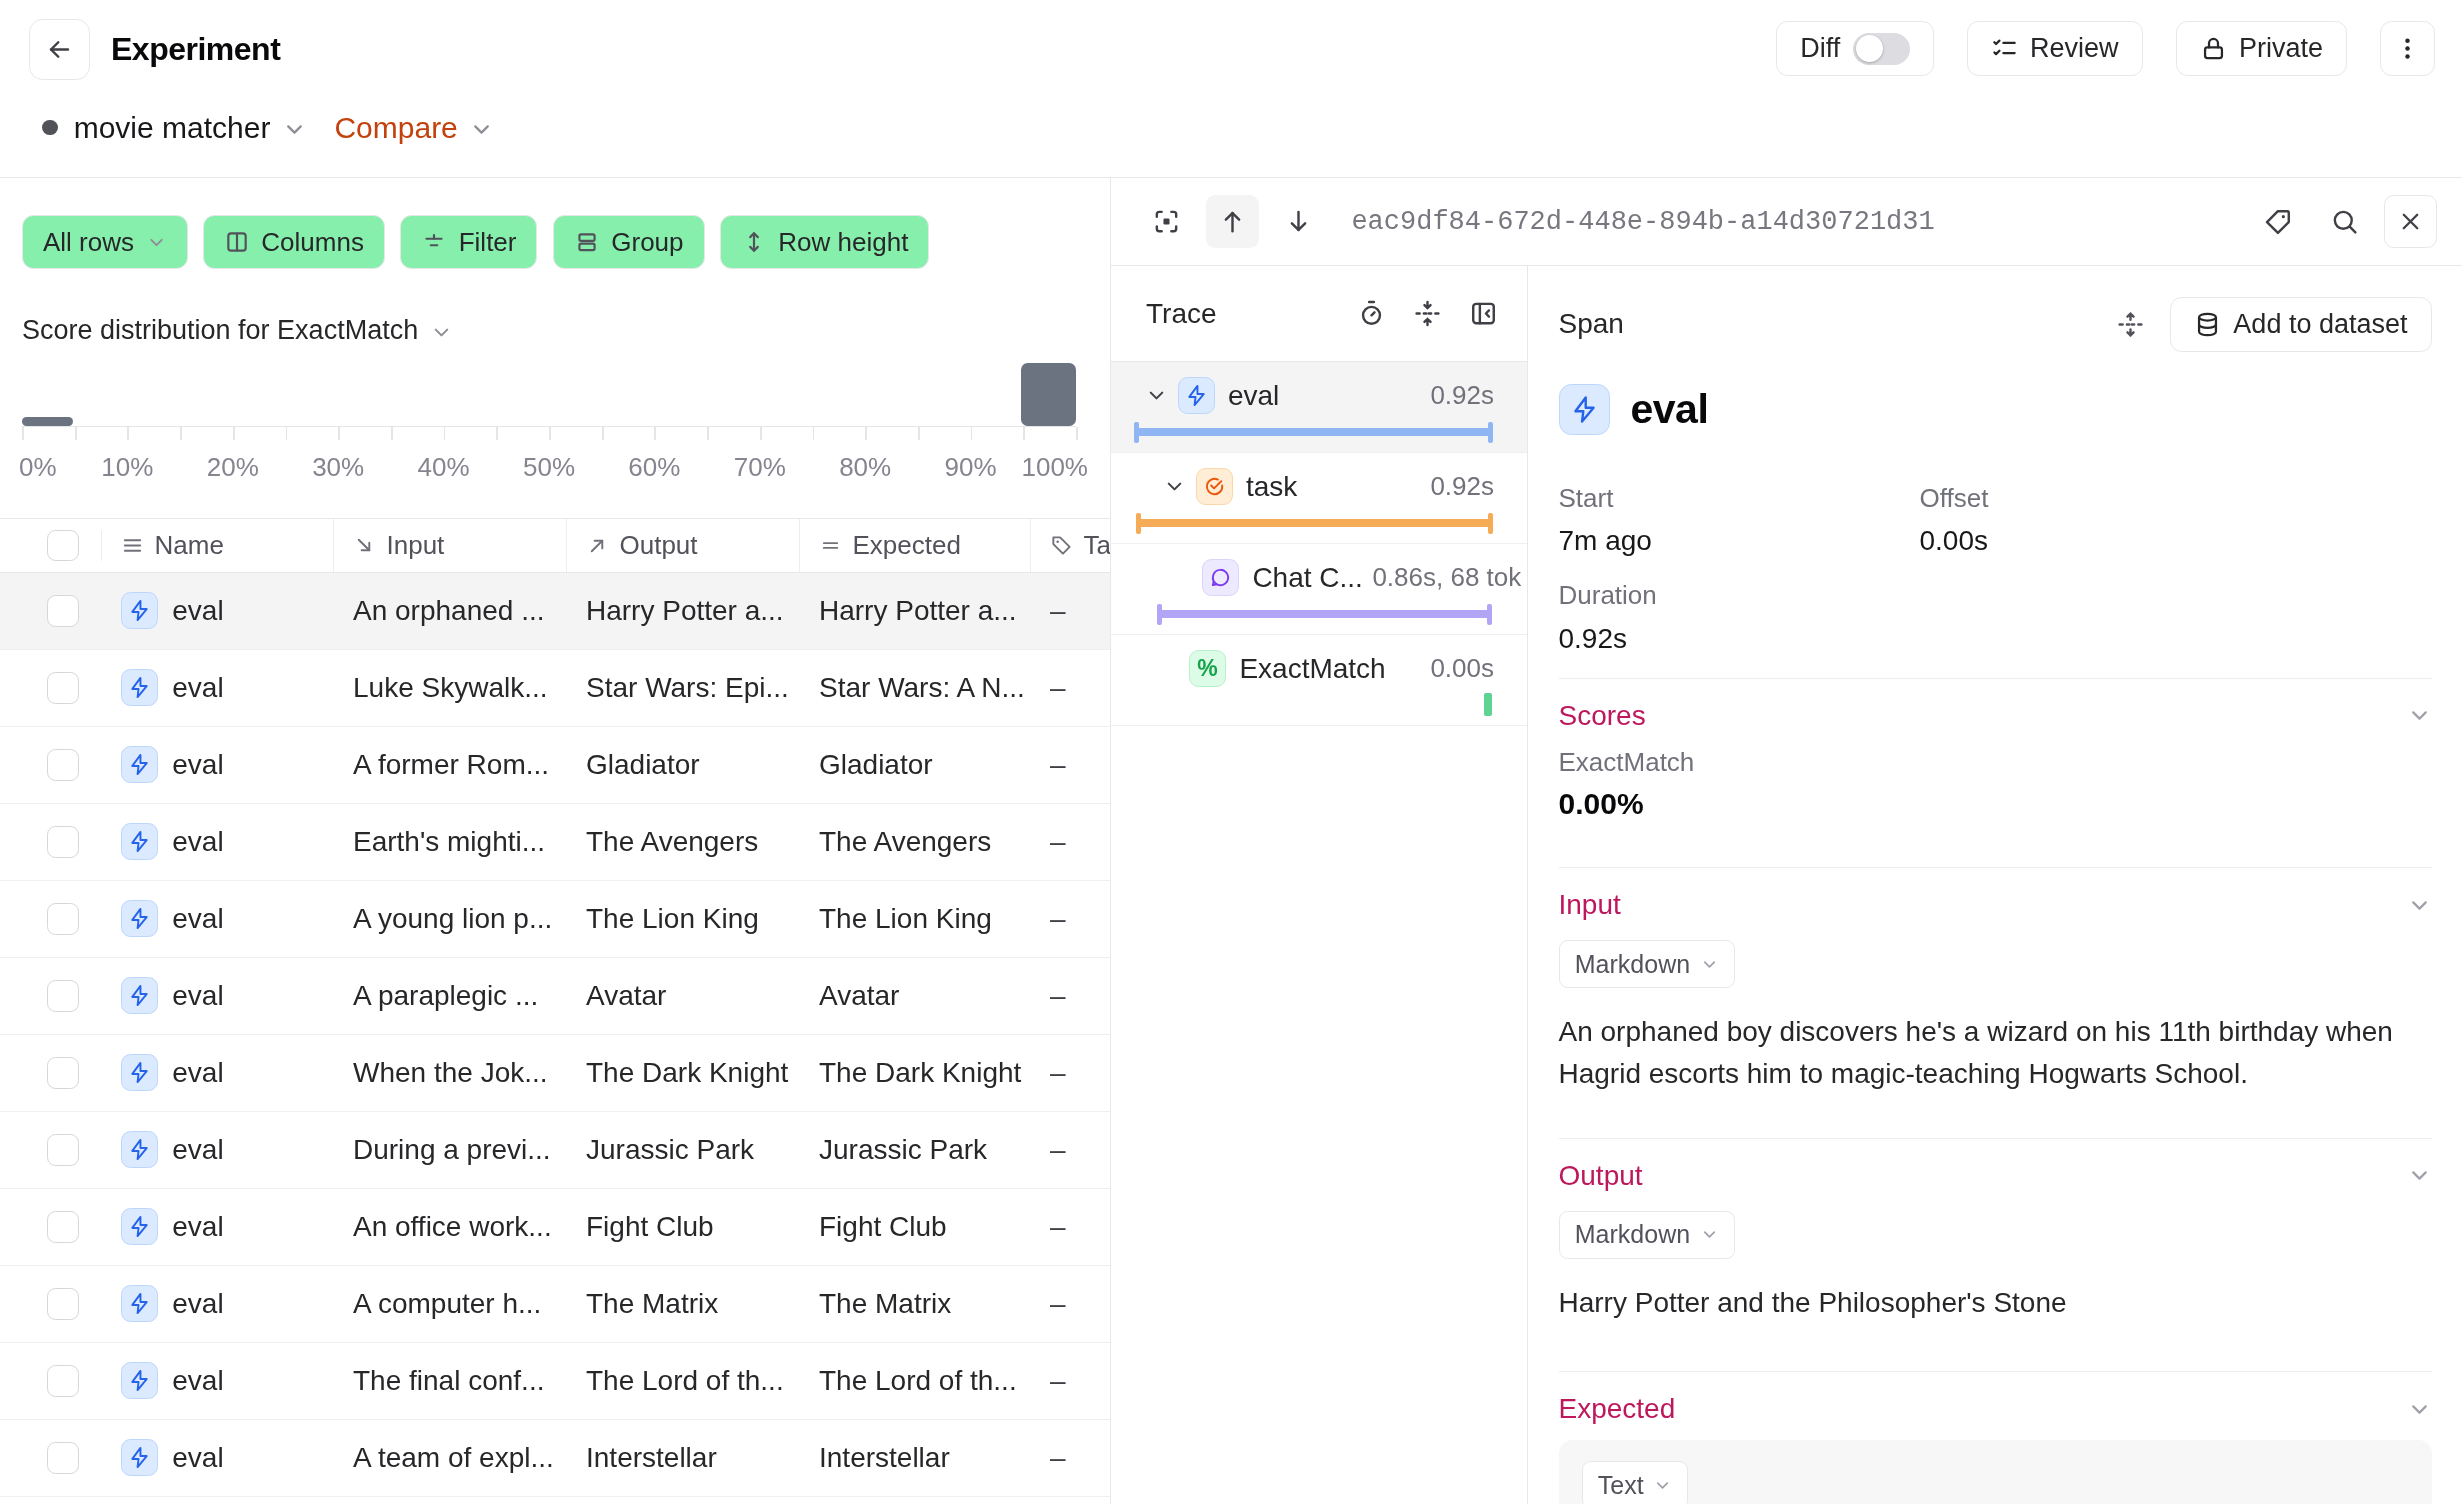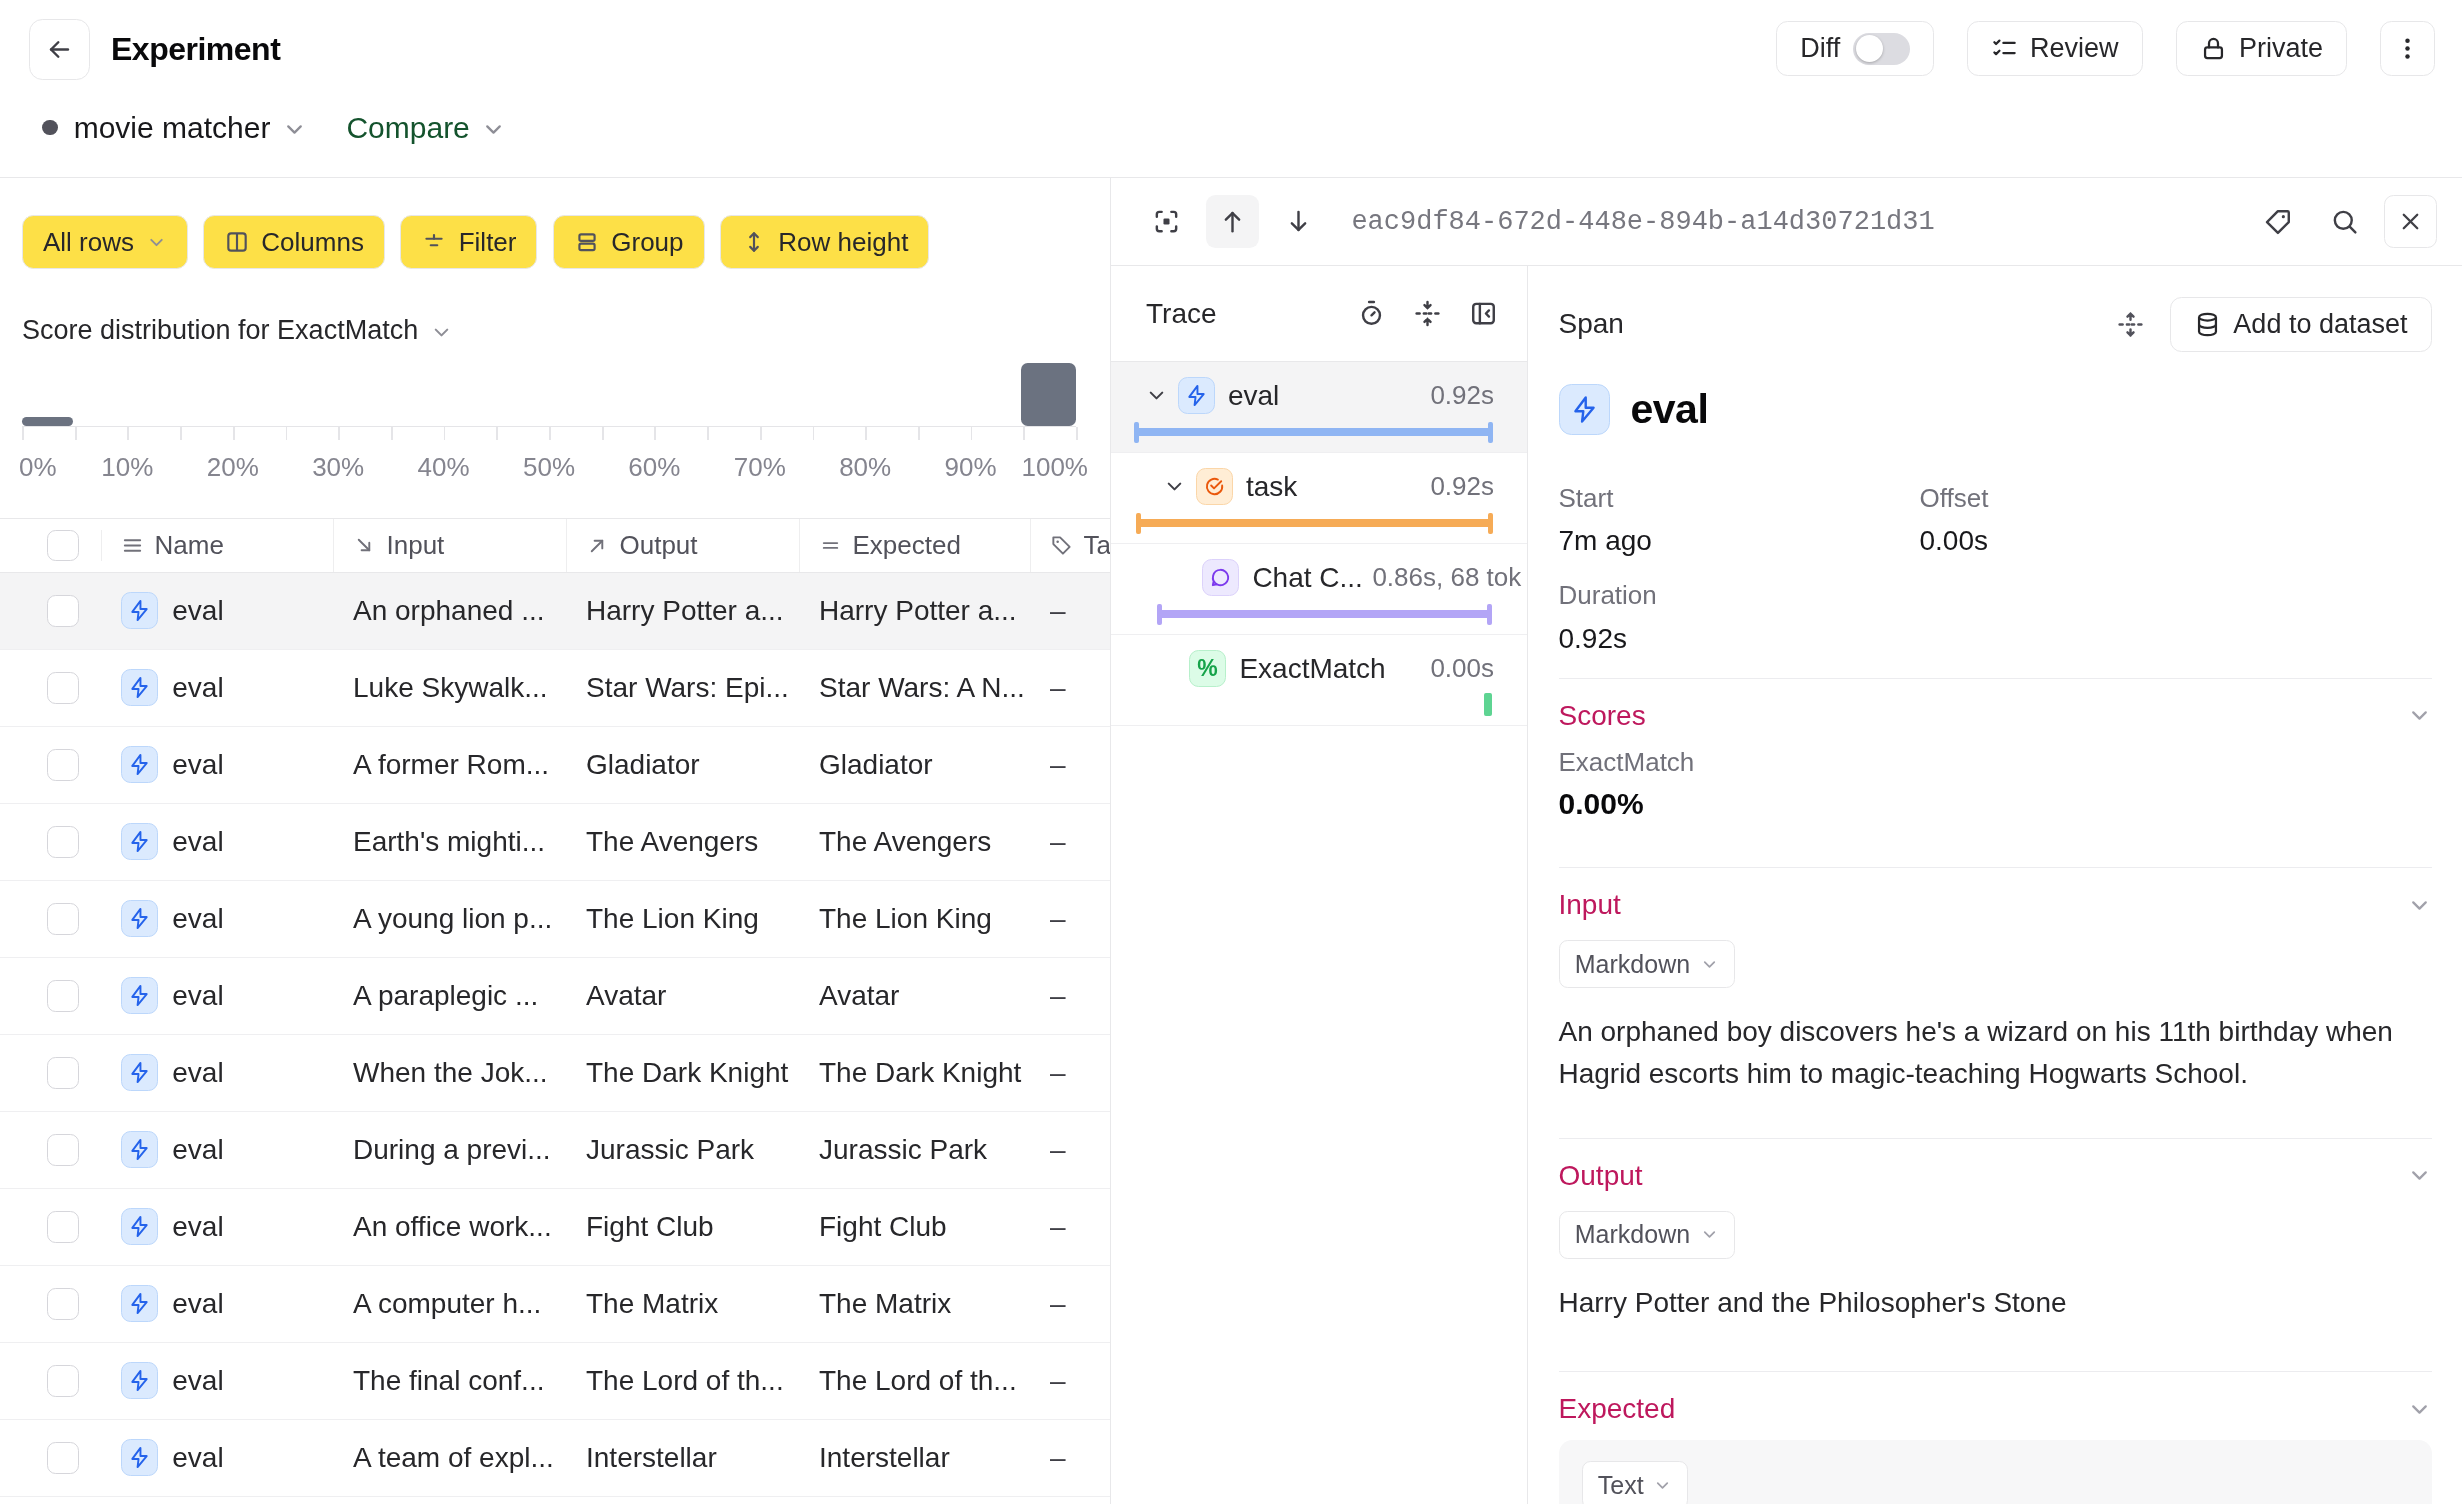--- a/index.html
+++ b/index.html
@@ -18,30 +18,30 @@
   .hbtn { height:55px; border:1.9px solid #e7e7e9; border-radius:11.5px; background:#fff; display:flex;
     align-items:center; gap:12.4px; padding:0 23px; font-size:27px; color:#27272a; cursor:pointer; font-family:inherit; }
   .hbtn.icon-only { width:55px; padding:0; justify-content:center; }
   .toggle { width:57px; height:32px; border-radius:16px; background:#dcdce1; position:relative; display:inline-block; }
   .toggle .knob { position:absolute; left:2.9px; top:2.9px; width:27px; height:27px; border-radius:50%; background:#fff;
     box-shadow:0 1px 2.9px rgba(0,0,0,.25); }
   .header-sub { display:flex; align-items:center; margin-top:30.5px; margin-left:13.4px; }
   .proj-dot { width:15.3px; height:15.3px; border-radius:50%; background:#52525b; margin-right:16px; }
   .proj-name { font-size:30px; font-weight:500; color:#18181b; }
   .sub-chev { margin:3.8px 9.5px 0 11.5px; color:#8e8e96; }
-  .compare { font-size:30px; color:#14532d; margin-left:30px; }
+  .compare { font-size:30px; color:#c2410c; margin-left:18px; }
 
   
   .main { flex:1; display:flex; min-height:0; }
   .left-panel { width:1111px; flex:none; border-right:1.9px solid #e8e8ea; display:flex; flex-direction:column; overflow:hidden; }
   .right-panel { flex:1; display:flex; flex-direction:column; min-width:0; }
 
   
   .toolbar { display:flex; gap:15.3px; padding:37px 0 0 22px; }
-  .tbtn { height:54px; border:1.9px solid #e7e7e9; border-radius:11.5px; background:#fde047; display:flex; align-items:center;
+  .tbtn { height:54px; border:1.9px solid #e7e7e9; border-radius:11.5px; background:#86efac; display:flex; align-items:center;
     gap:11.5px; padding:0 20px; font-size:26px; color:#27272a; cursor:pointer; font-family:inherit; }
   .tbtn svg { color:#52525b; }
 
   
   .score-section { margin:46px 0 0 22px; }
   .score-title { display:flex; align-items:center; gap:11.5px; font-size:27px; color:#27272a; }
   .score-title svg { color:#8e8e96; margin-top:3.8px; }
   .hist { position:relative; width:1054px; margin-top:17px; }
   .hist-plot { position:relative; height:63px; }
   .hist-bar { position:absolute; bottom:0; background:#6b7280; border-radius:6.7px; }

